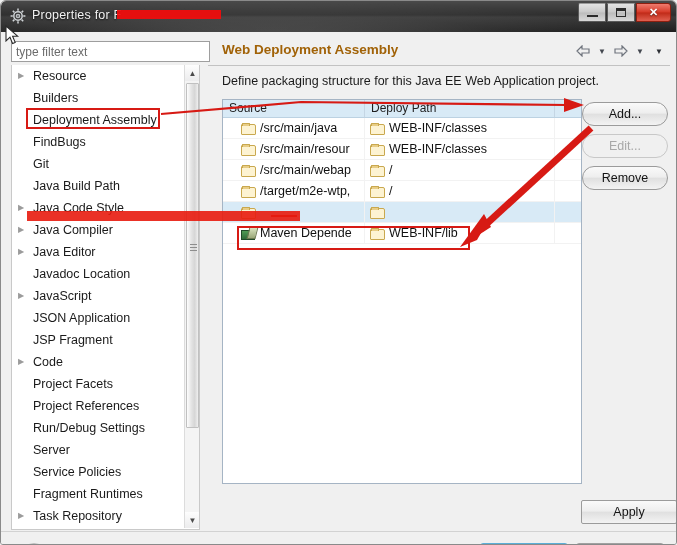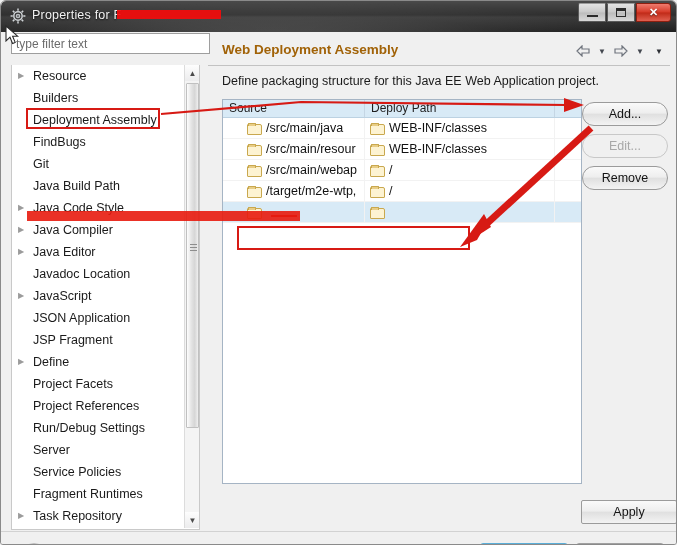--- a/index.html
+++ b/index.html
@@ -70,21 +70,21 @@
   .maxbox { width: 10px; height: 9px; border: 1.5px solid #2b2b2b; border-top-width: 3px; }
 
   
   #dialog-body {
     position: absolute; left: 0; top: 31px; width: 677px; height: 514px;
     background: #f0f0f0;
   }
 
   
   #filter-input {
-    position: absolute; left: 10px; top: 1px; width: 199px; height: 21px;
+    position: absolute; left: 10px; top: 9px; width: 199px; height: 21px;
     background: #fff; border: 1px solid #9e9e9e;
     font-family: "Liberation Sans", sans-serif; font-size: 12px;
     color: #6b6b6b; padding: 0 4px; line-height: 19px;
   }
   #filter-input::placeholder { color: #6b6b6b; opacity: 1; }
 
   
   #tree-panel {
     position: absolute; left: 10px; top: 33px; width: 189px; height: 465px;
     background: #fff; border: 1px solid #c9c9c9; border-top: none;
@@ -164,21 +164,21 @@
   .th.c0 { width: 142px; }
   .th.c1 { width: 190px; }
   .th.c2 { width: 26px; border-right: none; }
 
   .trow { display: flex; height: 21px; border-bottom: 1px solid #f2f2f2; }
   .trow.sel { background: #d8eaf6; }
   .td {
     font-size: 12.5px; color: #111; display: flex; align-items: center;
     border-right: 1px solid #f2f2f2; overflow: hidden; white-space: nowrap;
   }
-  .td.c0 { width: 142px; padding-left: 24px; }
+  .td.c0 { width: 142px; padding-left: 18px; }
   .td.c1 { width: 190px; padding-left: 5px; }
   .td.c2 { width: 26px; border-right: none; }
   .folder-ico {
     flex: 0 0 14px; width: 14px; height: 11px; margin-right: 5px; position: relative;
   }
   .folder-ico::before {
     content: ""; position: absolute; left: 0; top: 1px; width: 13px; height: 9px;
     background: #fdf3d2; border: 1px solid #c9a84e; border-radius: 1px 2px 1px 1px;
   }
   .folder-ico::after {
@@ -350,21 +350,21 @@
         <div class="tree-item">
           <span class="tree-arrow"></span>
           <span class="tree-label">JSON Application</span>
         </div>
         <div class="tree-item">
           <span class="tree-arrow"></span>
           <span class="tree-label">JSP Fragment</span>
         </div>
         <div class="tree-item">
           <span class="tree-arrow">▶</span>
-          <span class="tree-label">Define</span>
+          <span class="tree-label">Code</span>
         </div>
         <div class="tree-item">
           <span class="tree-arrow"></span>
           <span class="tree-label">Project Facets</span>
         </div>
         <div class="tree-item">
           <span class="tree-arrow"></span>
           <span class="tree-label">Project References</span>
         </div>
         <div class="tree-item">
@@ -485,20 +485,31 @@
             <span class="folder-ico"></span>
             <span></span>
           </div>
           <div class="td c1">
             <span class="folder-ico"></span>
             <span></span>
           </div>
           <div class="td c2"></div>
         </div>
 
+        <div class="trow">
+          <div class="td c0">
+            <span class="lib-ico"></span>
+            <span>Maven Depende</span>
+          </div>
+          <div class="td c1">
+            <span class="folder-ico"></span>
+            <span>WEB-INF/lib</span>
+          </div>
+          <div class="td c2"></div>
+        </div>
       </div>
 
       <div id="btn-add" class="sbtn">Add...</div>
       <div id="btn-edit" class="sbtn disabled">Edit...</div>
       <div id="btn-remove" class="sbtn">Remove</div>
     </div>
 
     <div id="btn-apply" class="mbtn">Apply</div>
 
     <div id="sep"></div>

